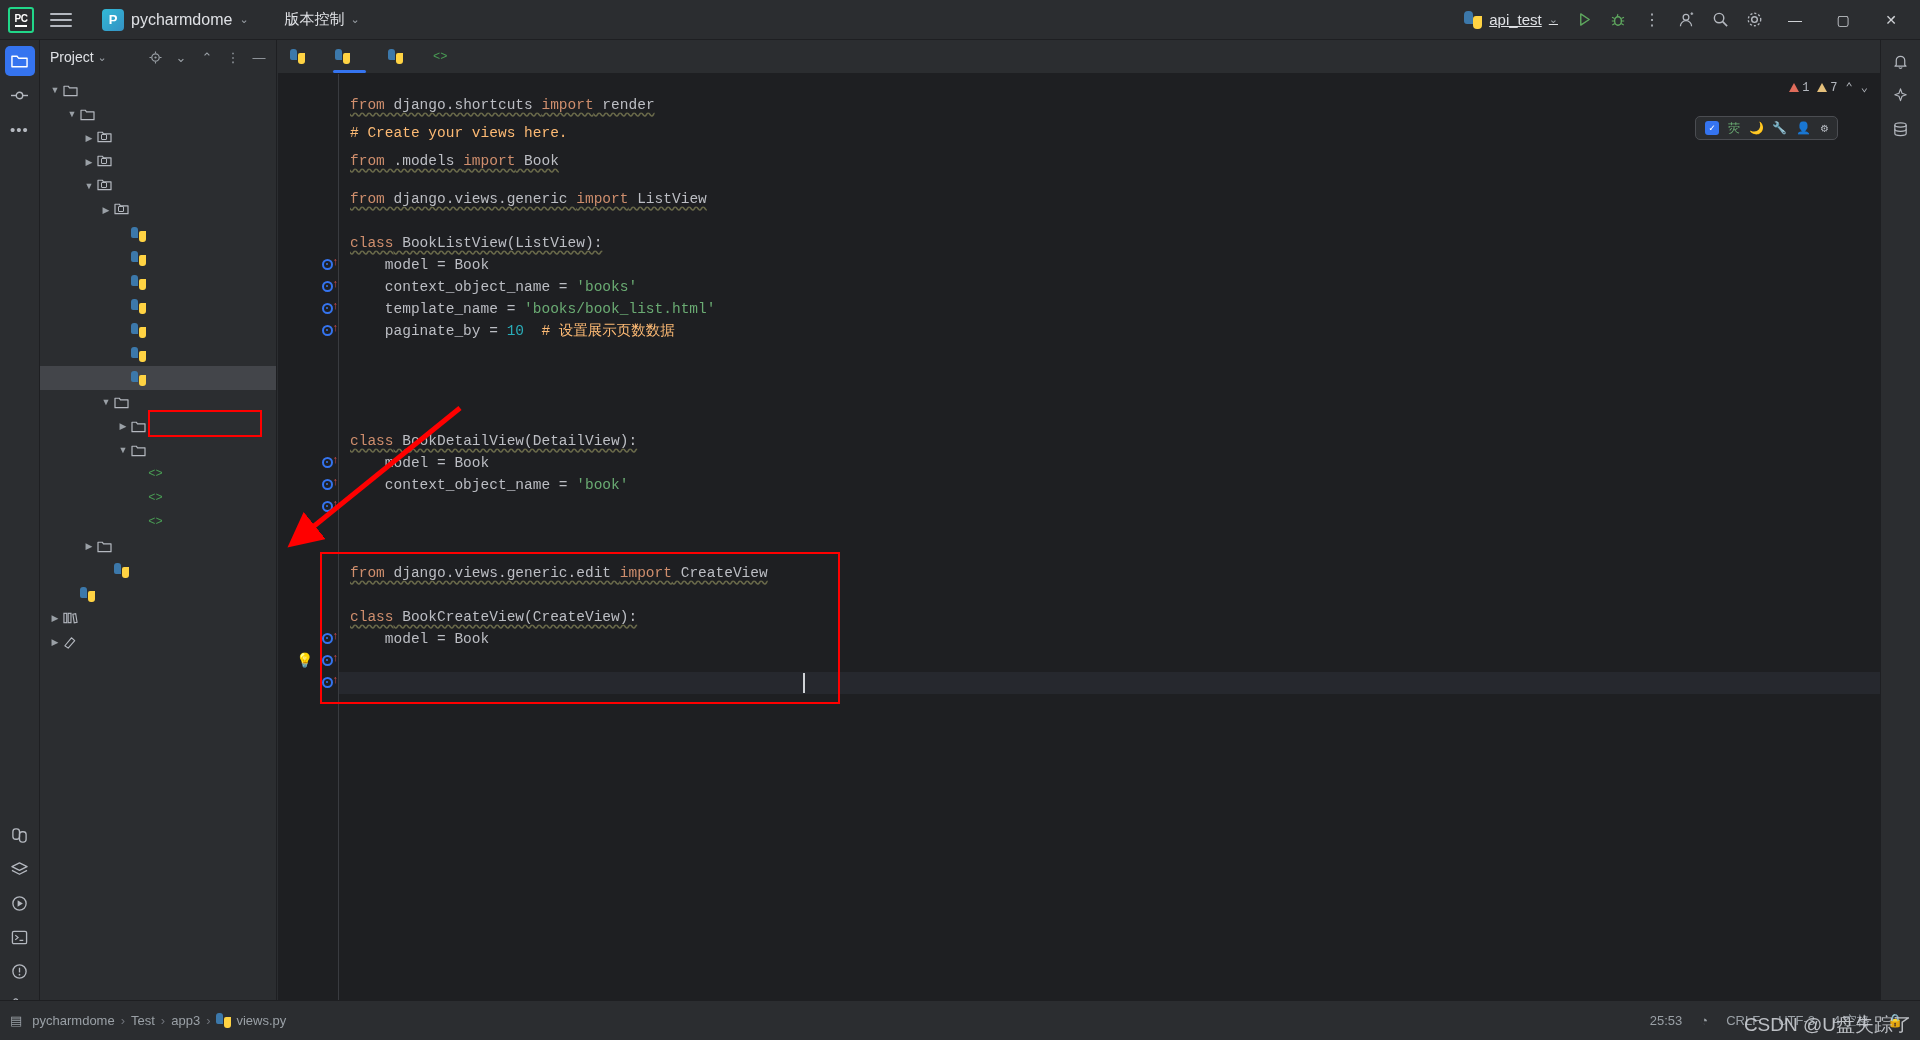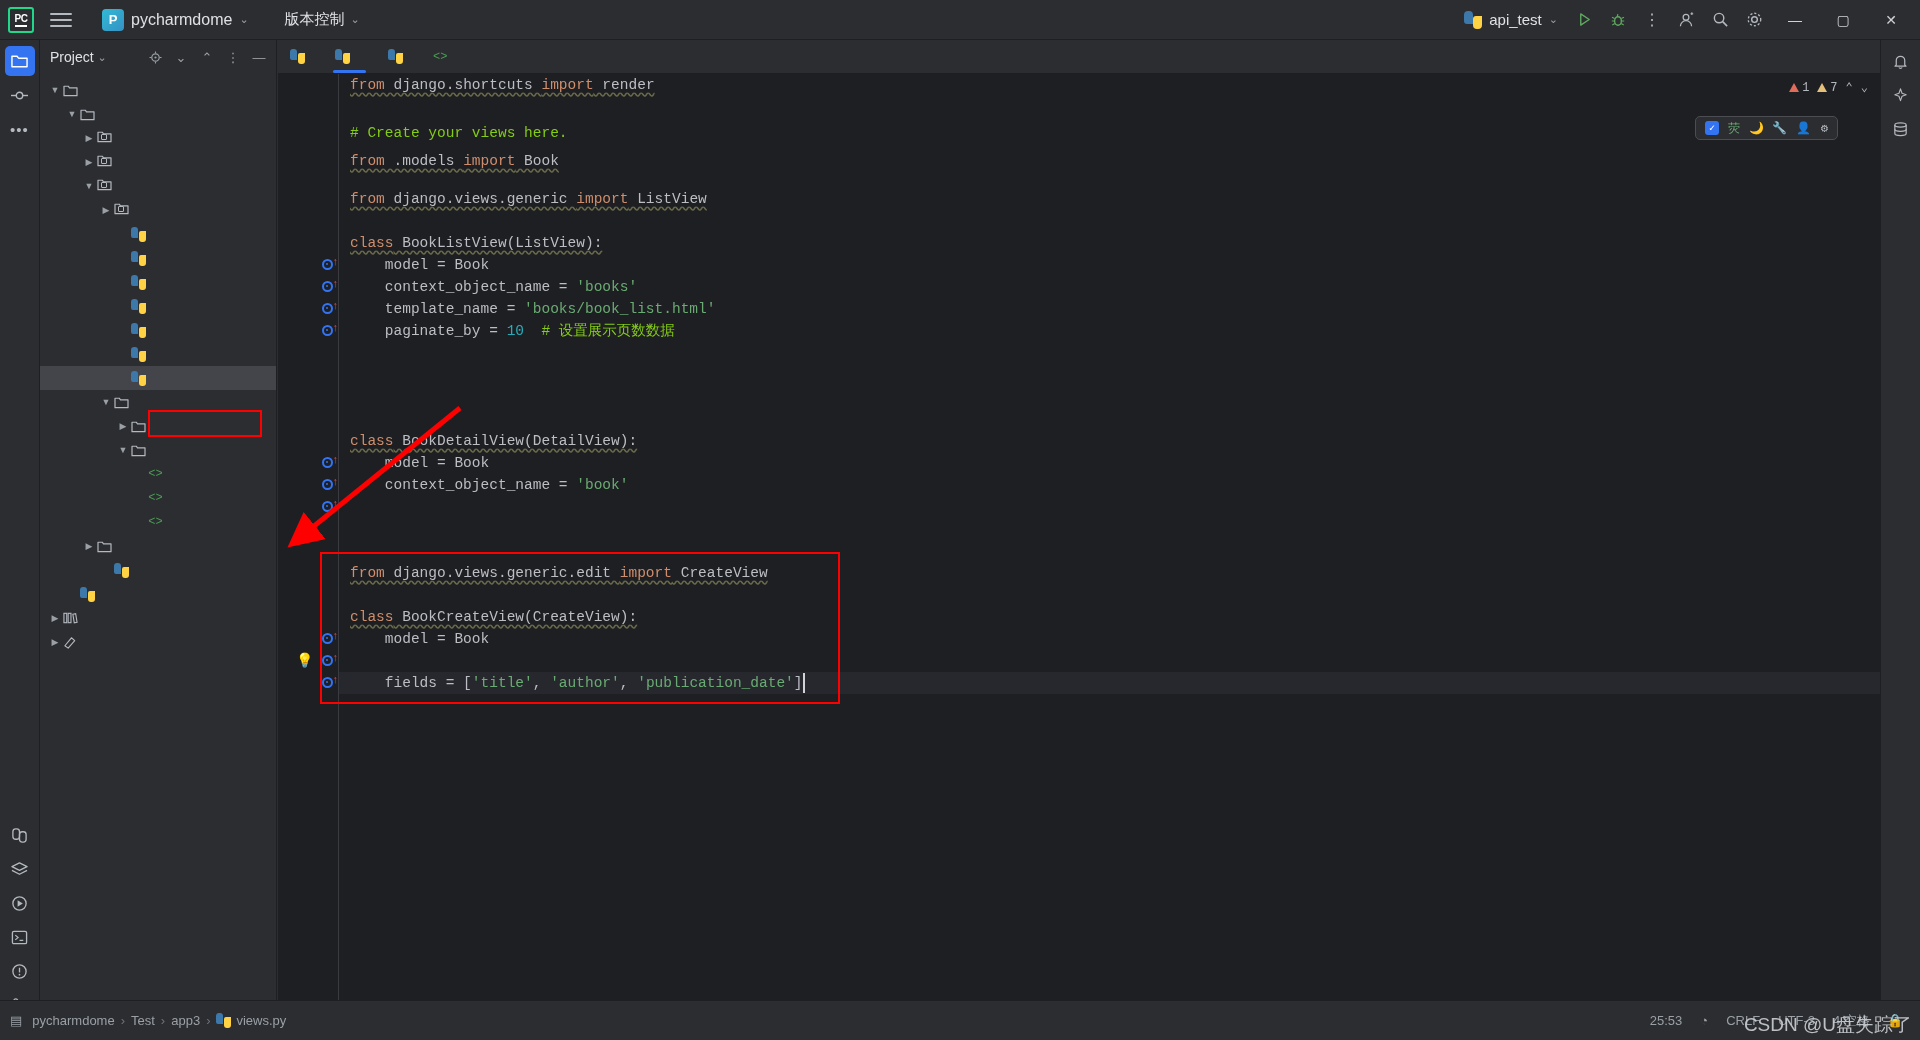--- a/index.html
+++ b/index.html
@@ -47,21 +47,21 @@
   .vcs-chip {
     display: flex; align-items: center; gap: 6px; margin-left: 20px;
     padding: 3px 8px; border-radius: 4px; cursor: pointer; font-size: 15px;
     color: #dfe1e5;
   }
   .tb-right {
     margin-left: auto; display: flex; align-items: center; gap: 2px; padding-right: 6px;
   }
   .run-config {
     display: flex; align-items: center; gap: 7px; padding: 4px 8px;
-    border-radius: 4px; cursor: pointer; font-size: 15px;
+    border-radius: 4px; cursor: pointer; font-size: 15px; text-decoration: underline;
   }
   .py-ico {
     width: 18px; height: 18px; position: relative; display: inline-block;
   }
   .py-ico::before, .py-ico::after {
     content:''; position: absolute; width: 9px; height: 13px;
   }
   .py-ico::before { background:#3c78aa; left:0; top:0; border-radius: 4px 4px 0 3px; }
   .py-ico::after  { background:#ffd343; right:0; bottom:0; border-radius: 3px 0 4px 4px; }
   .tb-btn {
@@ -195,21 +195,21 @@
   .uparrow { position:absolute; left: 10px; top: -3px; color:#cc4b4b; font-size: 11px; }
   .bulb { position: absolute; left: 40px; color: #ffd43b; font-size: 14px; }
   #codetext { position: absolute; left: 62px; top: 0; right: 0; height: 100%; }
   .cl {
     position: absolute; left: 10px; height: 22px; line-height: 22px;
     white-space: pre; color: #bcbec4;
   }
   .kw   { color: #cf8e6d; }
   .str  { color: #6aab73; }
   .num  { color: #2aacb8; }
-  .com  { color: #84cc16; }
+  .com  { color: #fdba74; }
   .usage{ color: #6e7279; font-size: 12px; font-family: "Liberation Sans", sans-serif; }
   .wavy {
     text-decoration: underline; text-decoration-style: wavy;
     text-decoration-color: #6a6a4a; text-underline-offset: 3px;
   }
   .hl-line {
     position:absolute; left:0; right:0; height:22px; background:#26282e;
   }
   #caret {
     position: absolute; width: 2px; height: 20px; background: #cfd2d6;
@@ -724,21 +724,21 @@
         </div>
         <div class="bulb" style="top: 578px; left: 18px;">💡</div>
         <div class="gl" style="top: 598px;"></div>
         <div class="gmark" style="top: 603px;">
           <div class="bullseye"></div>
           <span class="uparrow">↑</span>
         </div>
       </div>
     <div id="gutter-sep"></div>
     <div id="codetext">
-        <div class="cl" style="top: 0;"><span class="wavy"><span class="kw">from</span> django.shortcuts <span class="kw">import</span> render</span></div>
+        <div class="cl" style="top: 20px;"><span class="wavy"><span class="kw">from</span> django.shortcuts <span class="kw">import</span> render</span></div>
         <div class="cl" style="top: 26px;"></div>
         <div class="cl" style="top: 48px;"><span class="com"># Create your views here.</span></div>
         <div class="cl" style="top: 76px;"><span class="wavy"><span class="kw">from</span> .models <span class="kw">import</span> Book</span></div>
         <div class="cl" style="top: 92px;"></div>
         <div class="cl" style="top: 114px;"><span class="wavy"><span class="kw">from</span> django.views.generic <span class="kw">import</span> ListView</span></div>
         <div class="cl usage" style="top: 136px;"></div>
         <div class="cl" style="top: 158px;"><span class="wavy"><span class="kw">class</span> BookListView(ListView):</span></div>
         <div class="cl" style="top: 180px;">    model = Book</div>
         <div class="cl" style="top: 202px;">    context_object_name = <span class="str">'books'</span></div>
         <div class="cl" style="top: 224px;">    template_name = <span class="str">'books/book_list.html'</span></div>
@@ -748,21 +748,20 @@
         <div class="cl usage" style="top: 334px;"></div>
         <div class="cl" style="top: 356px;"><span class="wavy"><span class="kw">class</span> BookDetailView(DetailView):</span></div>
         <div class="cl" style="top: 378px;">    model = Book</div>
         <div class="cl" style="top: 400px;">    context_object_name = <span class="str">'book'</span></div>
         <div class="cl" style="top: 444px;"></div>
         <div class="cl" style="top: 466px;"></div>
         <div class="cl" style="top: 488px;"><span class="wavy"><span class="kw">from</span> django.views.generic.edit <span class="kw">import</span> CreateView</span></div>
         <div class="cl usage" style="top: 510px;"></div>
         <div class="cl" style="top: 532px;"><span class="wavy"><span class="kw">class</span> BookCreateView(CreateView):</span></div>
         <div class="cl" style="top: 554px;">    model = Book</div>
-        <div class="cl" style="top: 598px;">    fields = [<span class="str">'title'</span>, <span class="str">'author'</span>, <span class="str">'publication_date'</span>]</div>
       </div>
     <div id="redbox-code" style="left: 42px; top: 478px; width: 520px; height: 152px;"></div>
 
     <div id="inspect-widget" style="right:42px; top:42px;">
       <span class="iw-check">✓</span>
       <span class="iw-ico" style="color:#6aab73;">荧</span>
       <span class="iw-ico">🌙</span>
       <span class="iw-ico">🔧</span>
       <span class="iw-ico" style="color:#5b9bd5;">👤</span>
       <span class="iw-ico">⚙</span>

